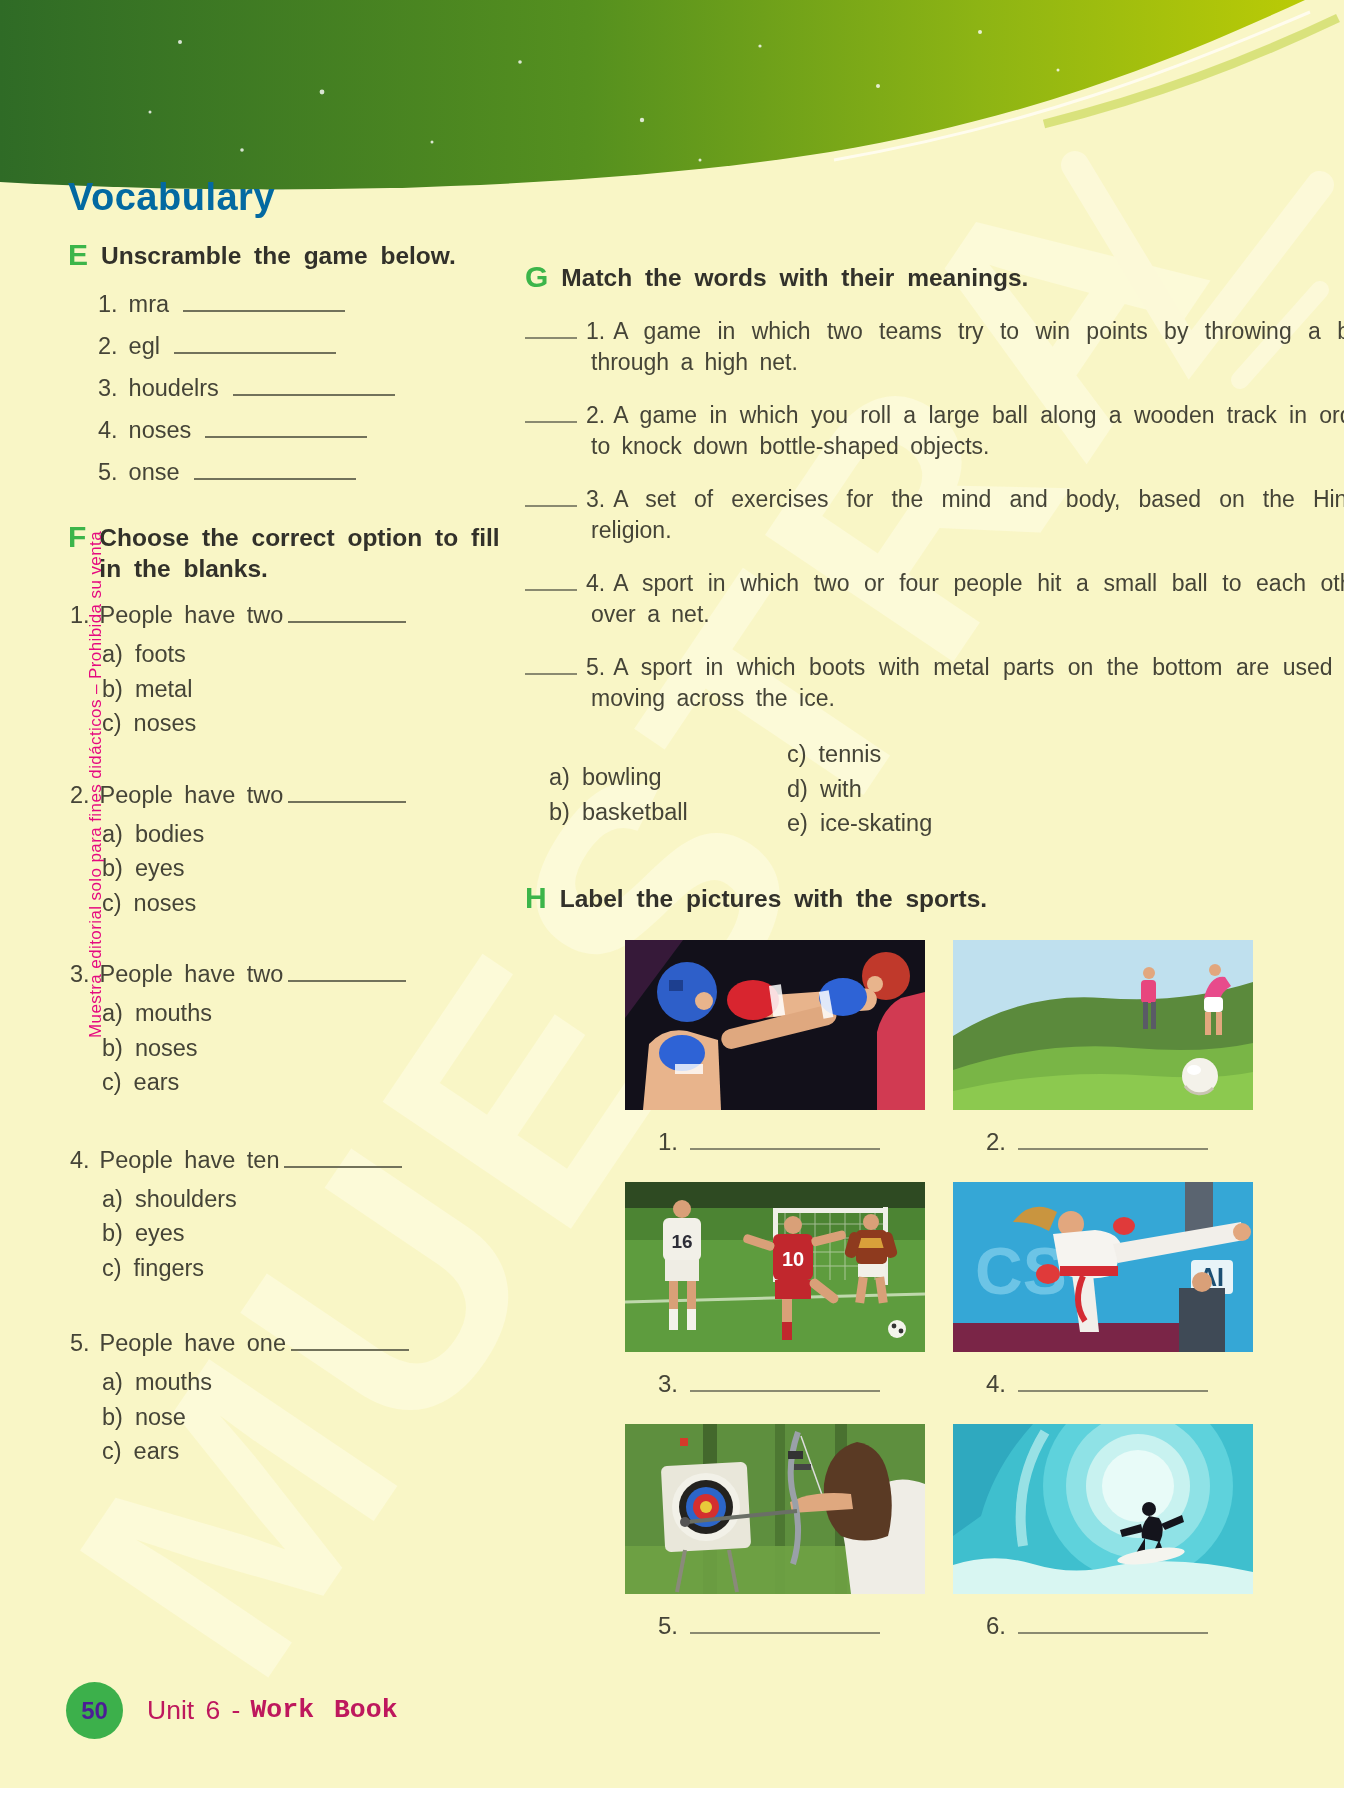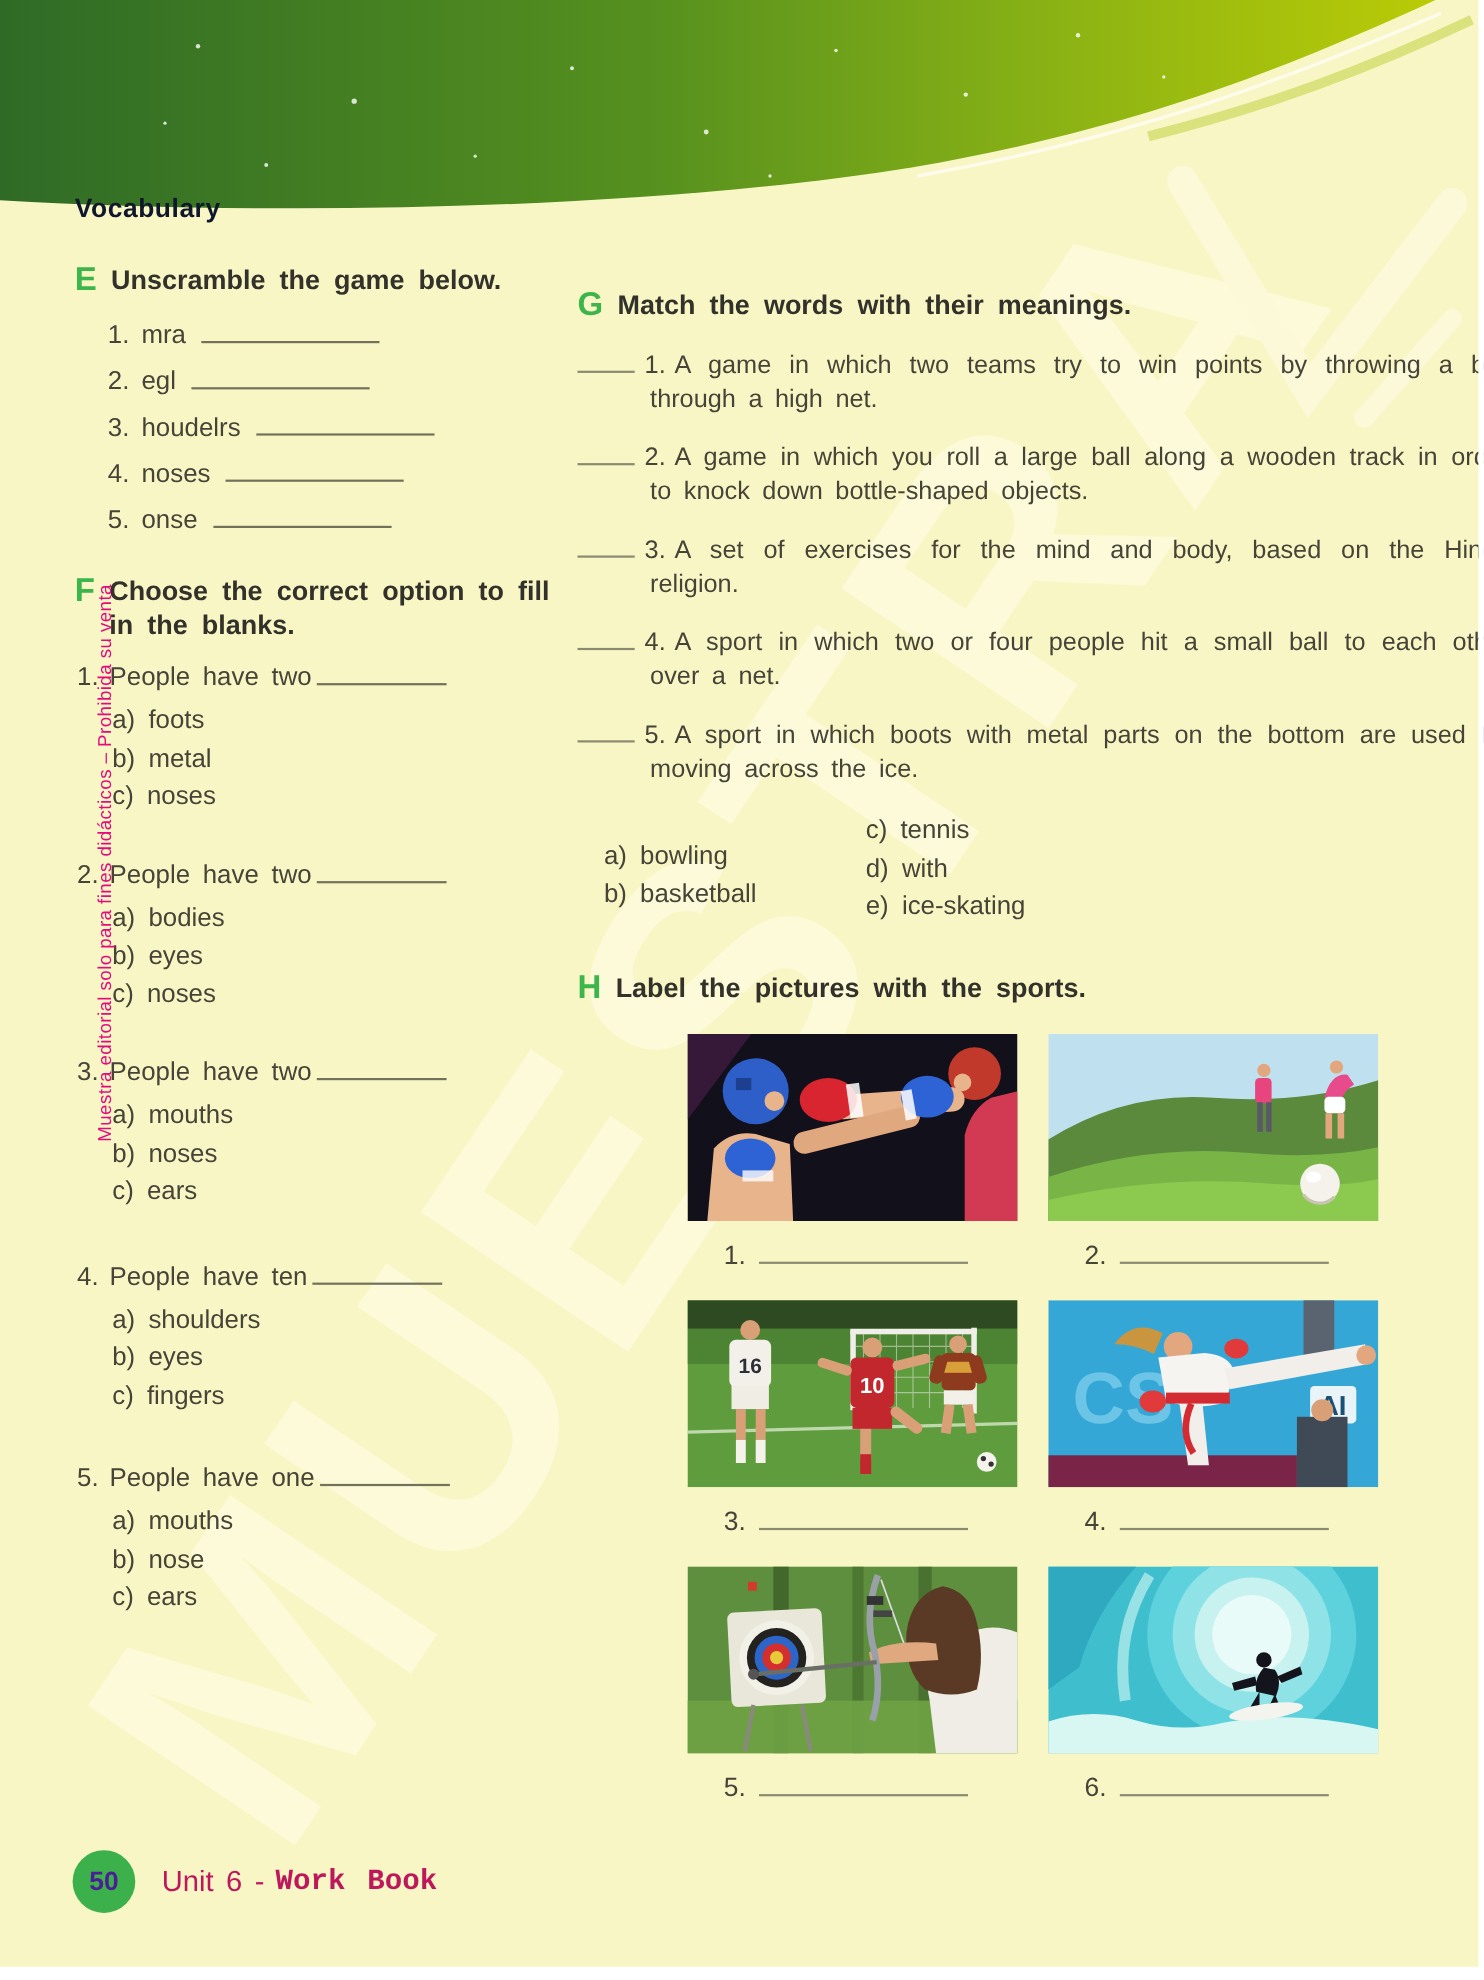--- a/index.html
+++ b/index.html
@@ -7,21 +7,21 @@
         font-family:"Liberation Sans","DejaVu Sans",sans-serif;color:#454437;}
   
   .watermark{position:absolute;left:645px;top:915px;transform:translate(-50%,-50%) rotate(-56deg);
              font-size:330px;font-weight:bold;color:#FDFBDC;opacity:.85;letter-spacing:14px;
              white-space:nowrap;z-index:1;}
   .corner-motif{position:absolute;left:1030px;top:140px;z-index:1;}
   .header-svg{position:absolute;left:0;top:0;z-index:2;}
   .edge-right{position:absolute;right:0;top:0;width:5px;height:1800px;background:#ffffff;z-index:6;}
   .edge-bottom{position:absolute;left:0;bottom:0;width:1349px;height:12px;background:#ffffff;z-index:6;}
   
-  .vocab-title{position:absolute;left:68px;top:176px;font-size:24px;font-weight:bold;color:#0f172a;
+  .vocab-title{position:absolute;left:68px;top:176px;font-size:38px;font-weight:bold;color:#0369a1;
                letter-spacing:.5px;z-index:3;}
   
   .col-left{position:absolute;left:68px;top:240px;width:436px;z-index:3;}
   .col-right{position:absolute;left:525px;top:262px;width:792px;z-index:3;}
   
   .sec-head{display:flex;gap:13px;align-items:flex-start;}
   .sec-letter{color:#3CB54A;font-weight:bold;font-size:30px;line-height:30px;}
   .sec-title{font-weight:bold;font-size:24.5px;color:#32312A;line-height:31px;word-spacing:6px;}
   
   .line{display:inline-block;border-bottom:2px solid #72725B;height:19px;}

